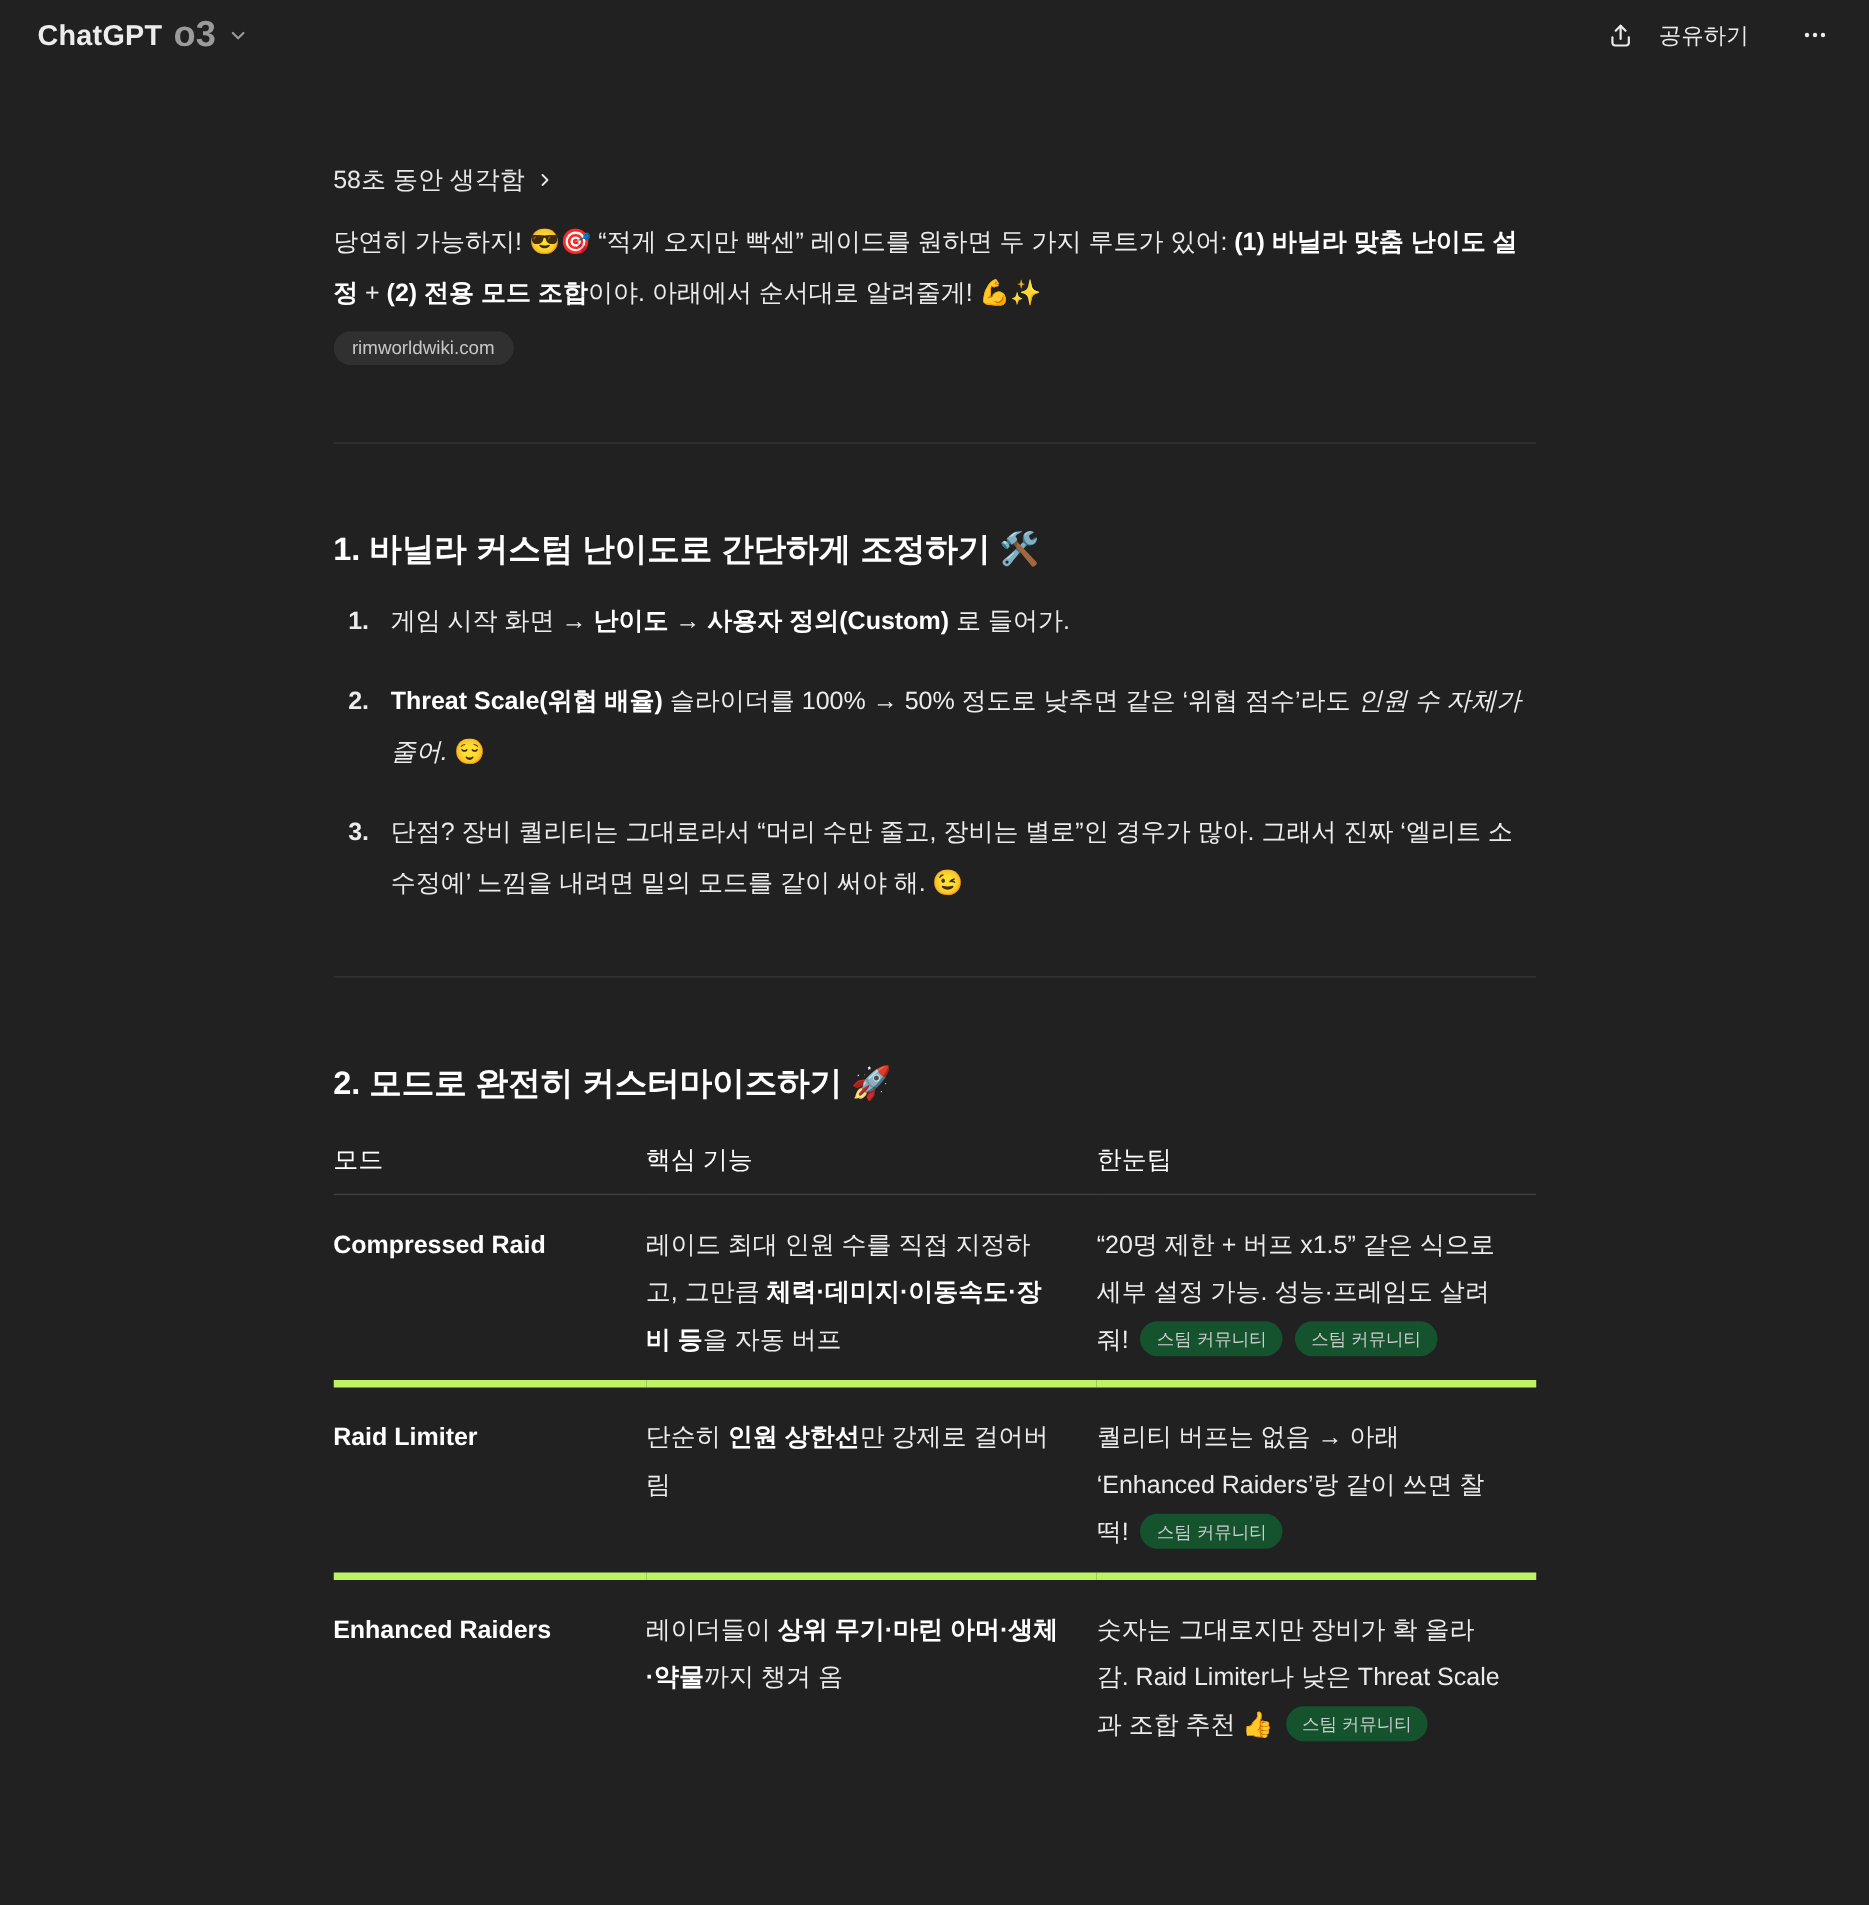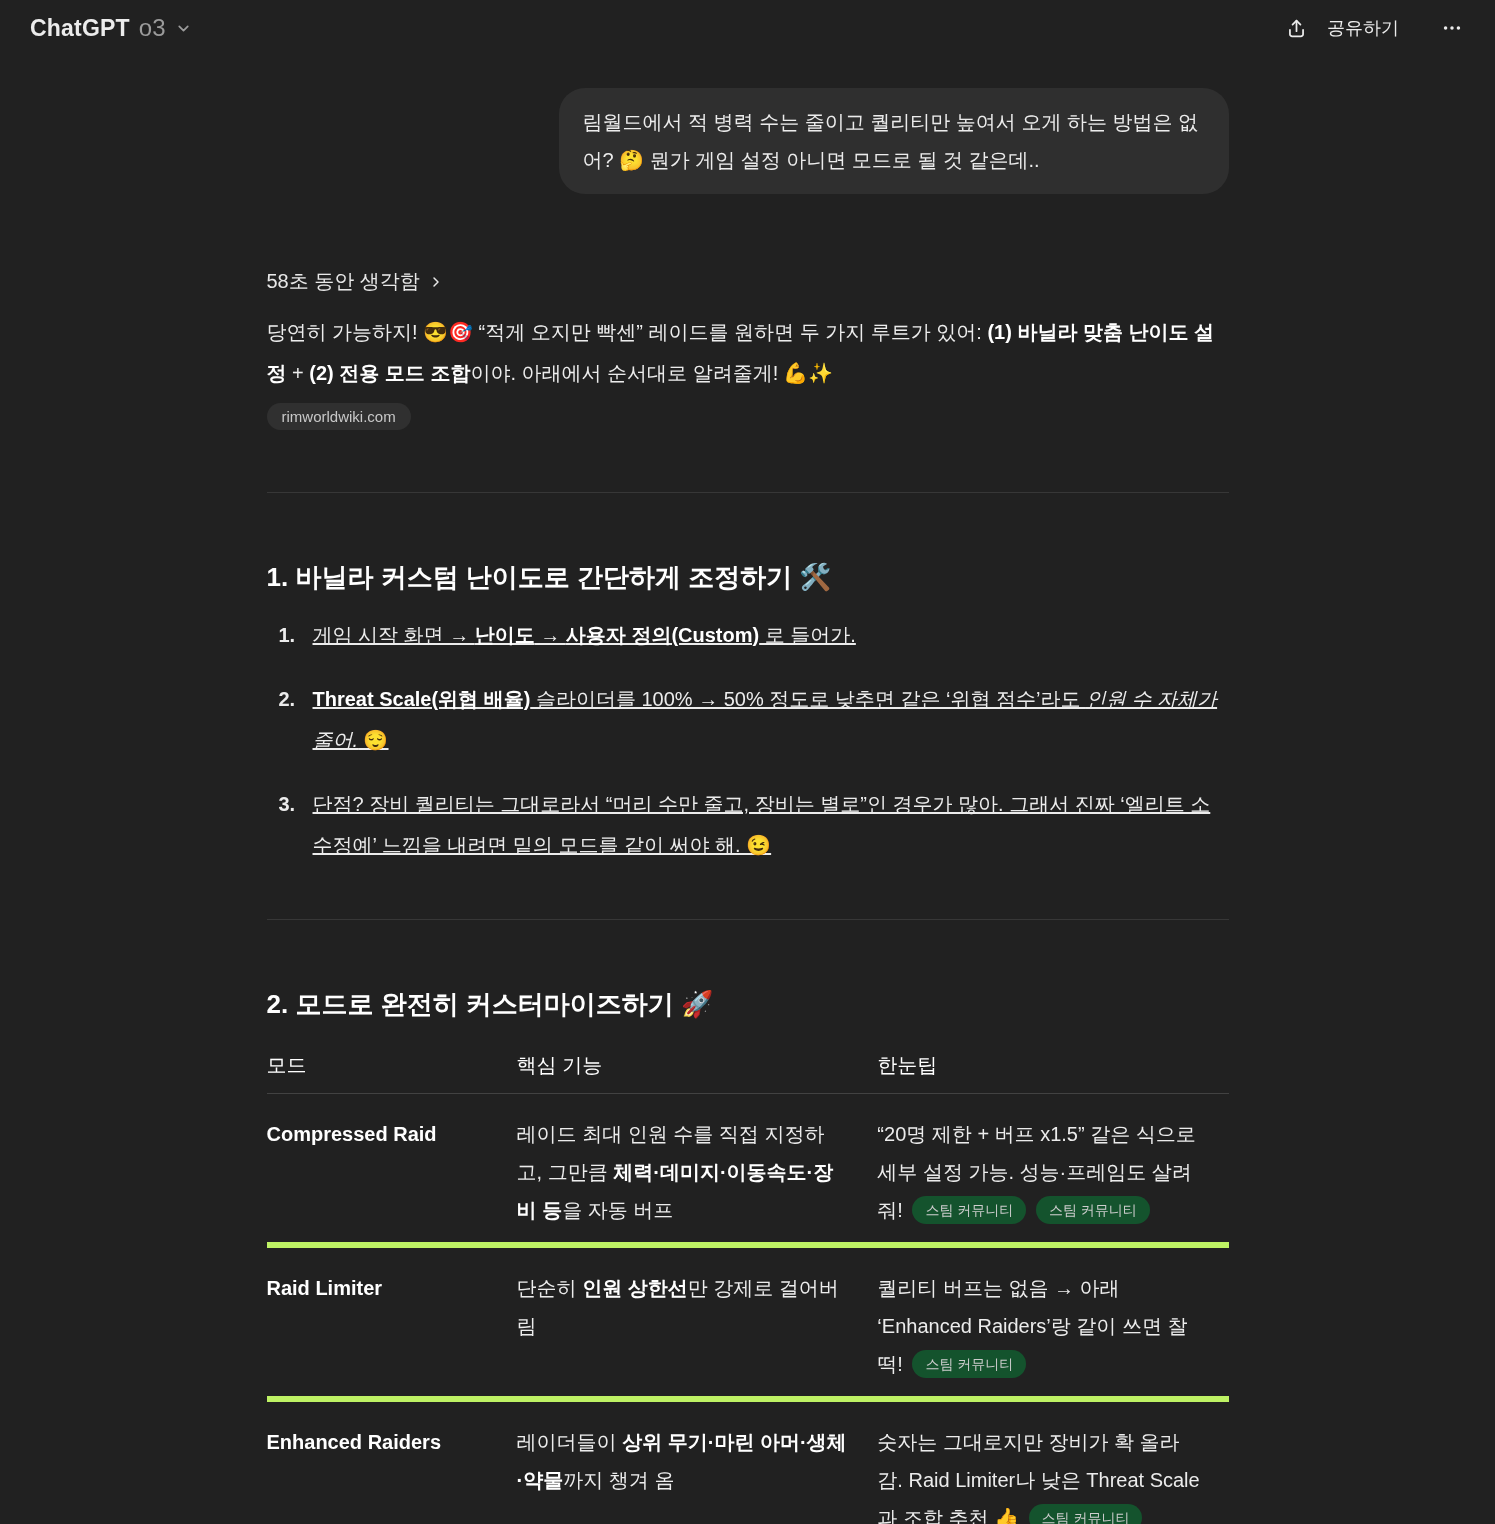--- a/index.html
+++ b/index.html
@@ -11,21 +11,21 @@
     font-size:20px;
   }
   
   .topbar {
     height:56px;
     display:flex; align-items:center; justify-content:space-between;
     padding:0 26px;
   }
   .model-switcher { display:flex; align-items:center; gap:9px; cursor:pointer; padding:6px 4px; border-radius:8px; }
   .app-name { font-size:23px; font-weight:700; color:#ececec; letter-spacing:.2px; }
-  .model-name { font-size:24px; font-weight:400; color:#9b9b9b; }
+  .model-name { font-size:29px; font-weight:700; color:#9b9b9b; }
   .topbar-right { display:flex; align-items:center; gap:28px; }
   .share-btn { display:flex; align-items:center; gap:20px; font-size:18px; color:#ececec; cursor:pointer; padding:6px 8px; border-radius:8px; }
   .more-btn { display:flex; align-items:center; cursor:pointer; padding:6px; border-radius:8px; }
   
   .content { width:962px; margin:0 auto; }
   
   .bubble-row { display:flex; justify-content:flex-end; margin-top:32px; }
   .user-bubble {
     background:#2f2f2f;
     border-radius:26px;
@@ -54,21 +54,21 @@
   }
   
   .hr { border:none; border-top:1px solid #373737; margin-top:62px; }
   .hr2 { border:none; border-top:1px solid #373737; margin-top:53px; }
   
   .section-h { margin-top:66px; font-size:26px; font-weight:700; color:#ffffff; line-height:36px; }
   
   .steps { margin-top:20px; padding-left:12px; display:flex; flex-direction:column; gap:23px; }
   .step { display:flex; line-height:41px; }
   .step-num { width:34px; flex:none; font-weight:700; }
-  .step-text { flex:1;text-decoration:underline; }
+  .step-text { flex:1; }
   
   .mod-table { margin-top:26px; width:100%; border-collapse:collapse; table-layout:fixed; }
   .mod-table th {
     text-align:left; font-size:20px; font-weight:400; color:#ffffff;
     padding:4px 28px 14px 0;
     border-bottom:1px solid #424242;
   }
   .mod-table td {
     vertical-align:top;
     padding:21px 28px 13px 0;
@@ -123,23 +123,20 @@
             <circle cx="12" cy="12" r="1.9"></circle>
             <circle cx="19" cy="12" r="1.9"></circle>
           </svg>
       </span>
     </div>
   </div>
 </header>
 
 <main class="content">
 
-  <div class="bubble-row">
-    <div class="user-bubble">림월드에서 적 병력 수는 줄이고 퀄리티만 높여서 오게 하는 방법은 없어? 🤔 뭔가 게임 설정 아니면 모드로 될 것 같은데..</div>
-  </div>
 
   <div class="thinking-row">
     <span class="thinking-label">58초 동안 생각함</span>
     <span>
       <svg width="16" height="16" viewBox="0 0 24 24" fill="none" stroke="#e8e8e8" stroke-width="2.2" stroke-linecap="round" stroke-linejoin="round">
           <path d="M9 6l6 6-6 6"></path>
         </svg>
     </span>
   </div>
 

